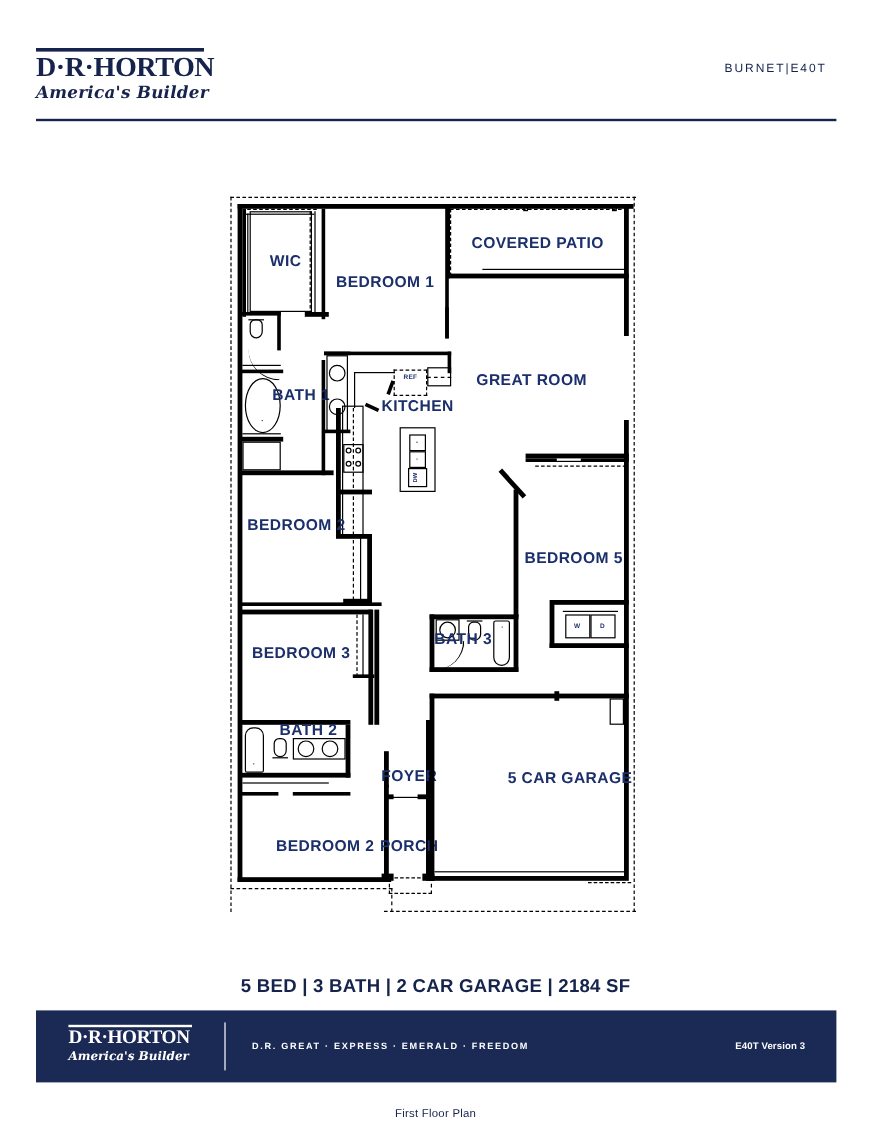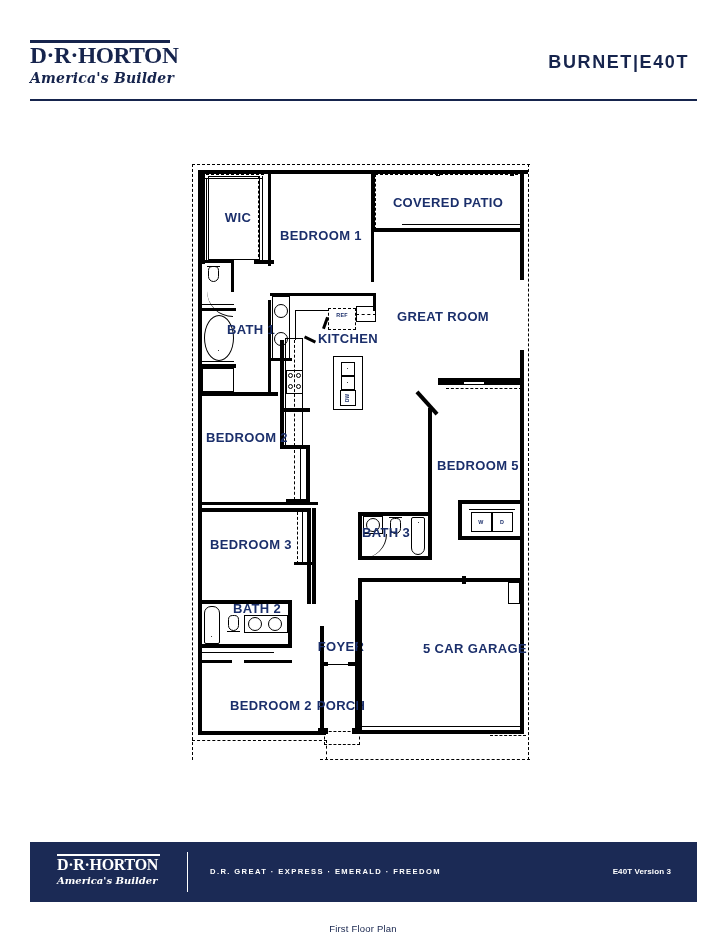--- a/index.html
+++ b/index.html
@@ -30,21 +30,21 @@
     font-family:"DejaVu Serif", serif;
     font-style:italic;
     font-weight:bold;
     font-size:14px;
     color:#16244d;
     margin-top:3px;
     letter-spacing:0.2px;
   }
   .plan-title{
     position:absolute;right:38px;top:52px;
-    font-size:18px;font-weight:bold;letter-spacing:1.6px;
+    font-size:10px;font-weight:normal;letter-spacing:1.6px;
     color:#16244d;
     margin-left:48px;
   }
   .header-rule{position:absolute;left:30px;top:99px;width:667px;height:1.5px;background:#16244d;}
 
   
   .plan-wrap{position:absolute;left:0;top:150px;width:727px;height:620px;}
   .plan{position:absolute;left:190px;top:10px;width:340px;height:600px;}
 
   
@@ -306,20 +306,21 @@
     <div class="w" style="left:92px;top:248px;width:28px;height:4px;"></div>
     <div class="w" style="left:122px;top:348px;width:4px;height:96px;"></div>
     <div class="w" style="left:181px;top:96px;width:3px;height:26px;"></div>
     <div class="w" style="left:184px;top:68px;width:26px;height:4px;"></div>
 
   </div>
 
     <div class="caption">First Floor Plan</div>
   </div>
 
+  <div class="summary">5 BED | 3 BATH | 2 CAR GARAGE | 2184 SF</div>
 
   <div class="footer">
     <div class="f-logo">
       <div class="f-rule"></div>
       <div class="f-word">D·R·HORTON</div>
       <div class="f-tag">America's Builder</div>
     </div>
     <div class="f-div"></div>
     <div class="f-brands">D.R. GREAT · EXPRESS · EMERALD · FREEDOM</div>
     <div class="f-ver">E40T Version 3</div>

